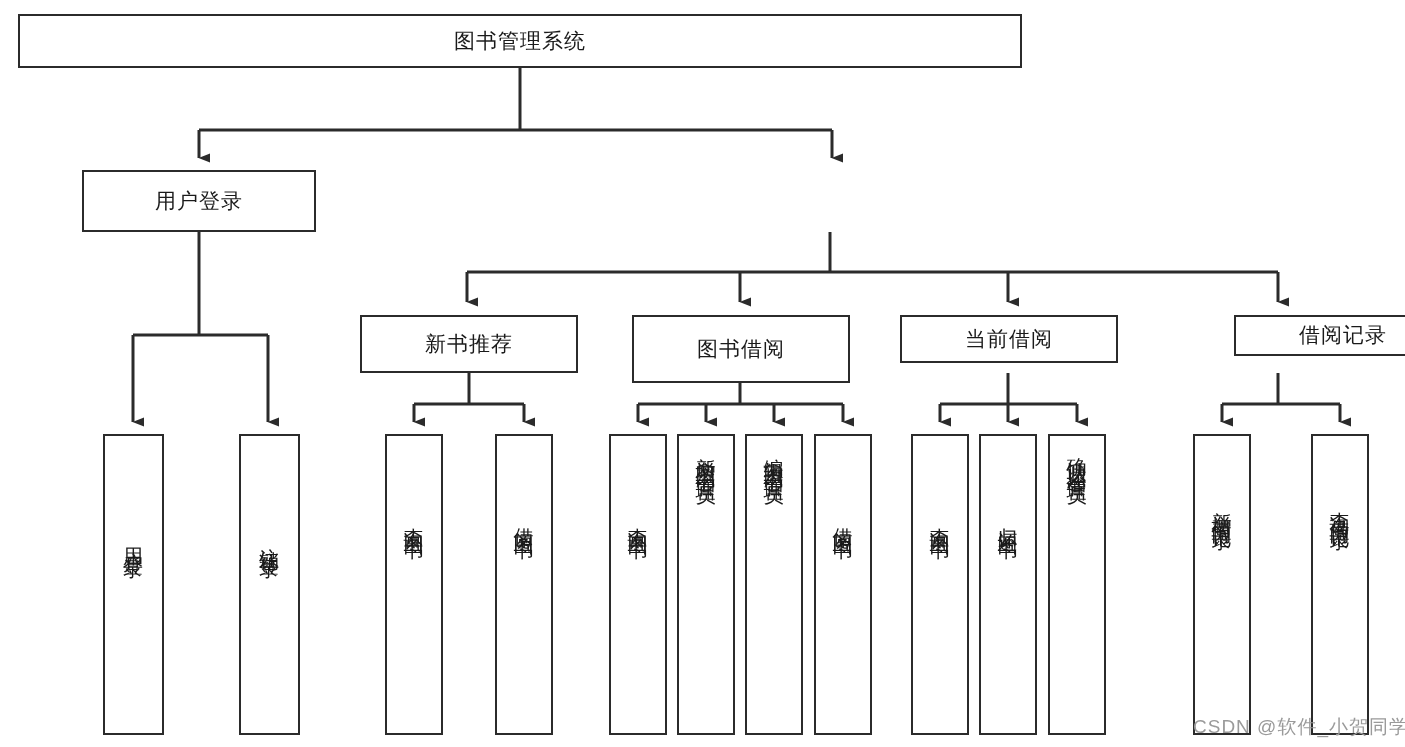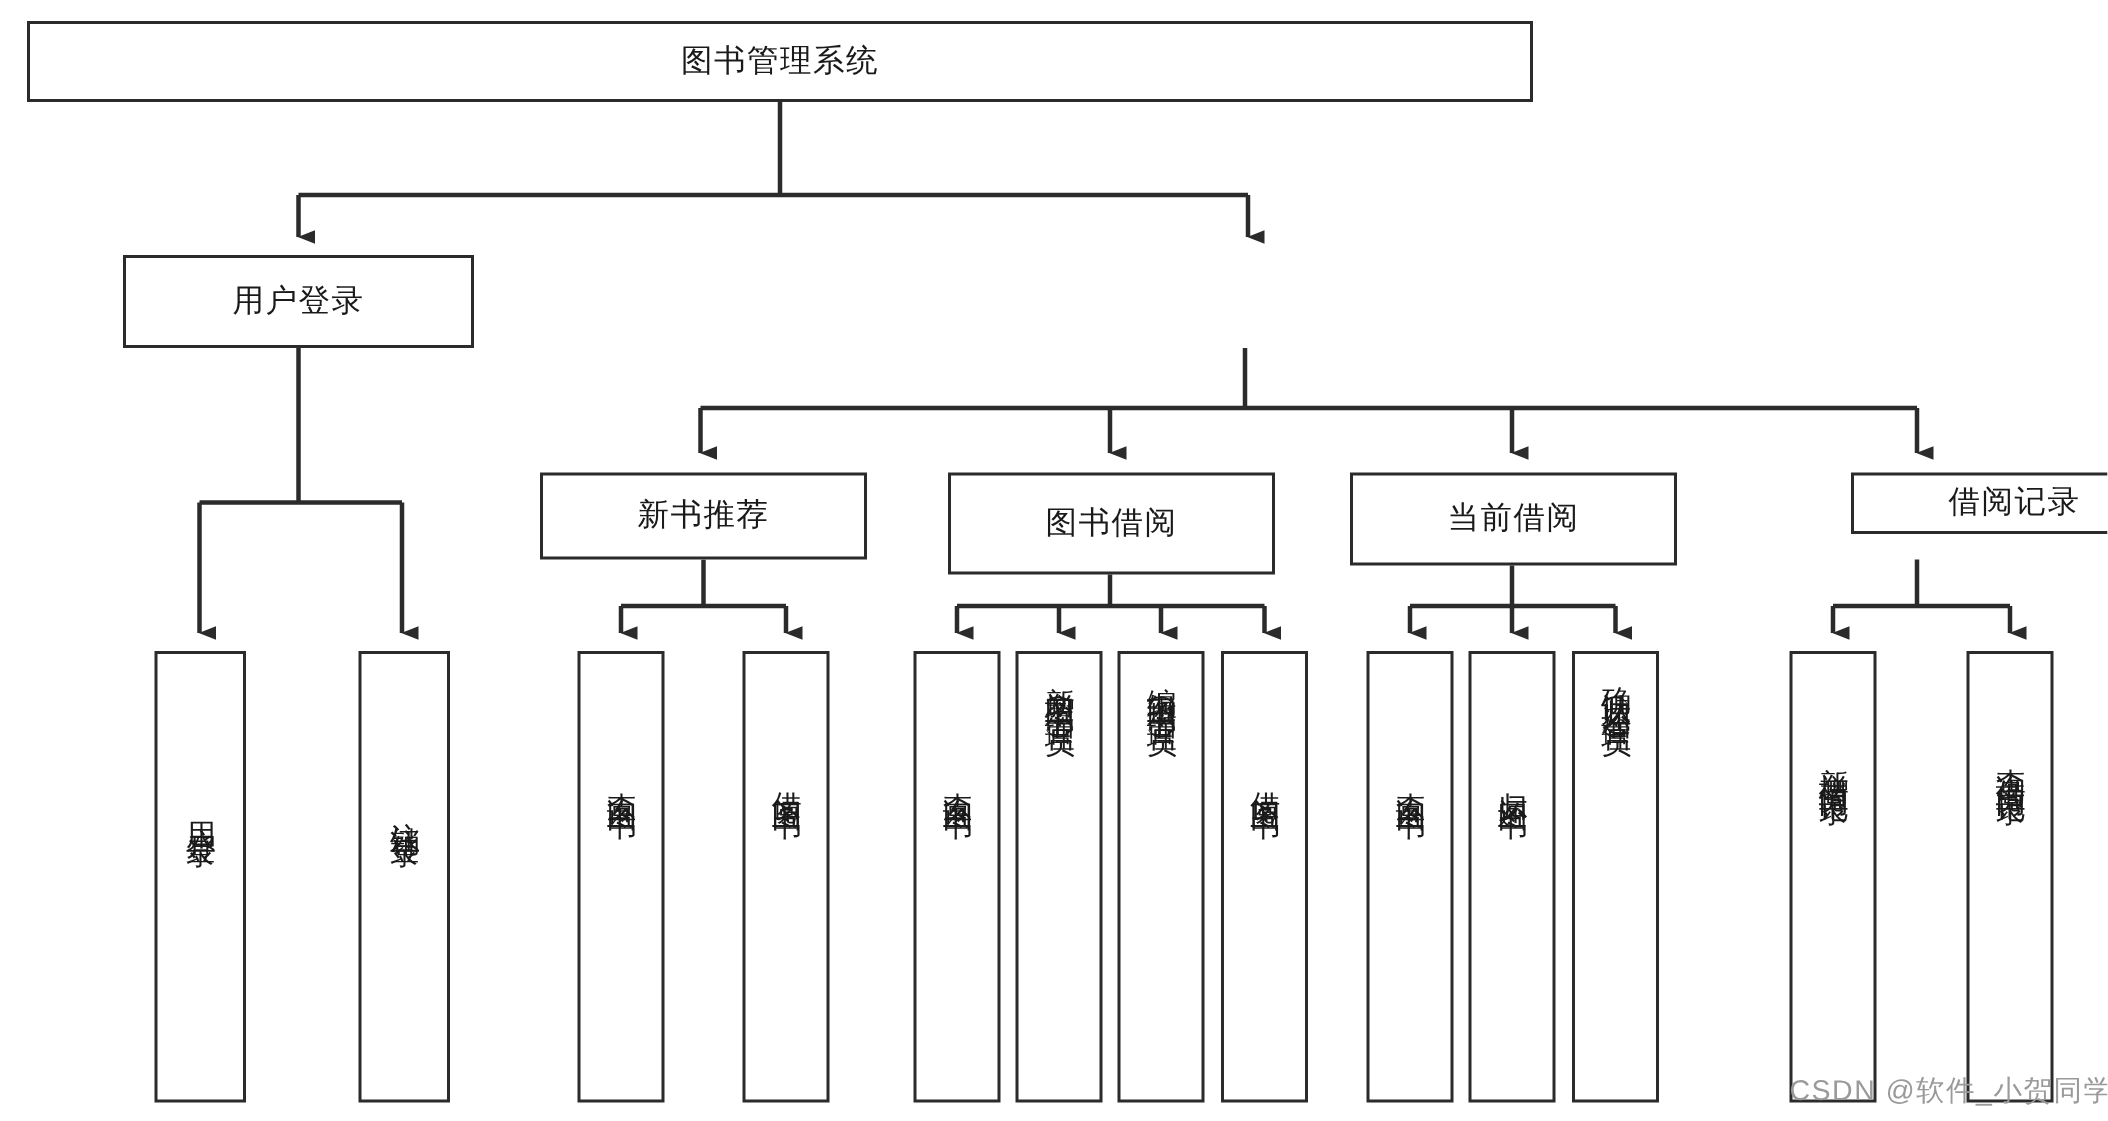--- a/index.html
+++ b/index.html
@@ -142,21 +142,21 @@
 
 
   <div class="node" style="left:360px; top:315px; width:218px; height:58px;">
     <span class="node-label">新书推荐</span>
   </div>
 
   <div class="node" style="left:632px; top:315px; width:218px; height:68px;">
     <span class="node-label">图书借阅</span>
   </div>
 
-  <div class="node" style="left:900px; top:315px; width:218px; height:62px;">
+  <div class="node" style="left:900px; top:315px; width:218px; height:48px;">
     <span class="node-label">当前借阅</span>
   </div>
 
   <div class="node" style="left:1234px; top:315px; width:218px; height:41px;">
     <span class="node-label">借阅记录</span>
   </div>
 
   <div class="node vert pad-lg" style="left:103px; top:434px; width:61px; height:301px;">
     <span class="node-label">用户登录</span>
   </div>

